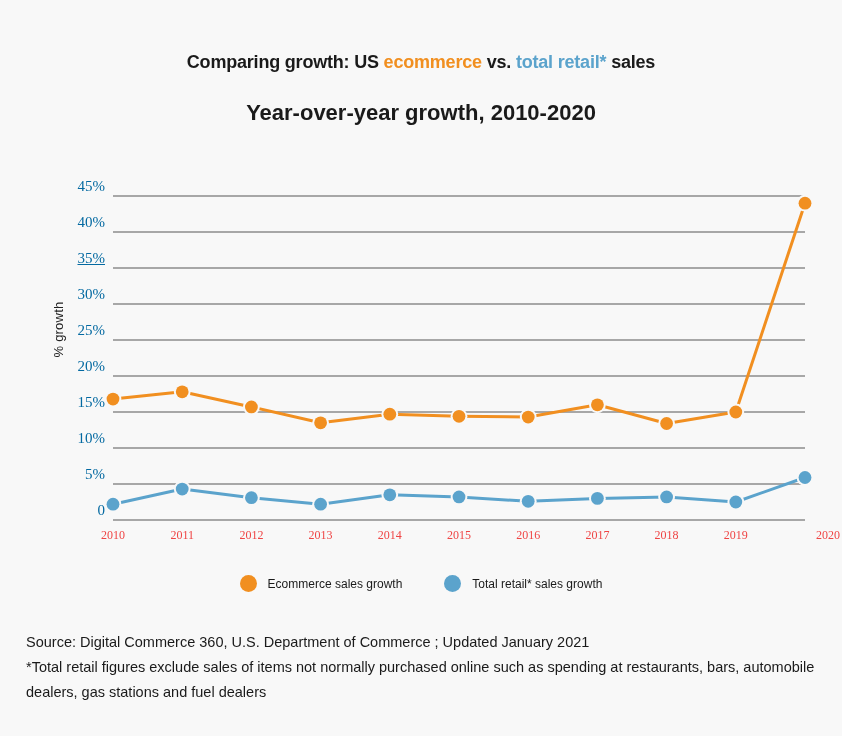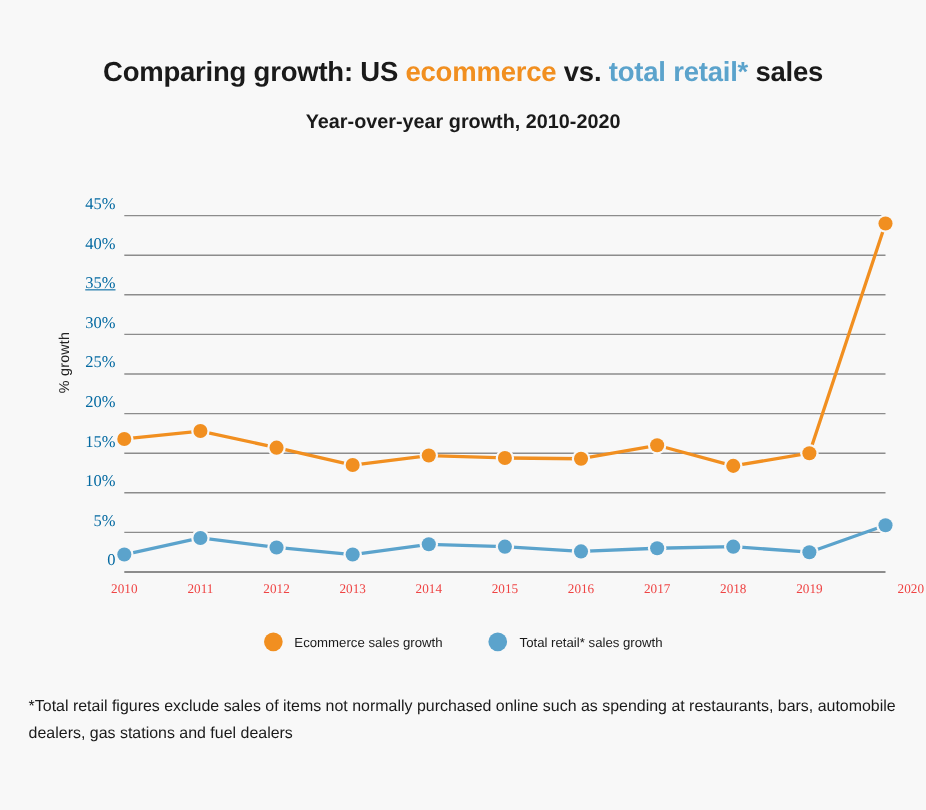--- a/index.html
+++ b/index.html
@@ -20,35 +20,35 @@
     inset: 0;
   }
 
   
   .title {
     position: absolute;
     left: 0;
     right: 0;
     top: 52px;
     text-align: center;
-    font-size: 25px;
+    font-size: 18px;
     font-weight: bold;
     letter-spacing: -0.2px;
     white-space: nowrap;
   }
   .title .seg-orange { color: #f18f20; }
   .title .seg-blue   { color: #5ba3cc; }
 
   .subtitle {
     position: absolute;
     left: 0;
     right: 0;
     top: 100px;
     text-align: center;
-    font-size: 18px;
+    font-size: 22px;
     font-weight: bold;
     color: #1a1a1a;
   }
 
   
   .chart-wrap {
     position: absolute;
     left: 0;
     top: 0;
     width: 842px;
@@ -259,16 +259,17 @@
         <span class="legend-dot" style="background: rgb(241, 143, 32);"></span>
         <span class="legend-label">Ecommerce sales growth</span>
       </div>
       <div class="legend-item">
         <span class="legend-dot" style="background: rgb(91, 163, 204);"></span>
         <span class="legend-label">Total retail* sales growth</span>
       </div>
     </div>
 
   <div class="notes">
+    <span class="note-line">Source: Digital Commerce 360,  U.S. Department of Commerce ; Updated January 2021</span>
     <span class="note-line">*Total retail figures exclude sales of items not normally purchased online such as spending at restaurants, bars, automobile dealers, gas stations and fuel dealers</span>
   </div>
 
 </div>
 
 </body></html>

